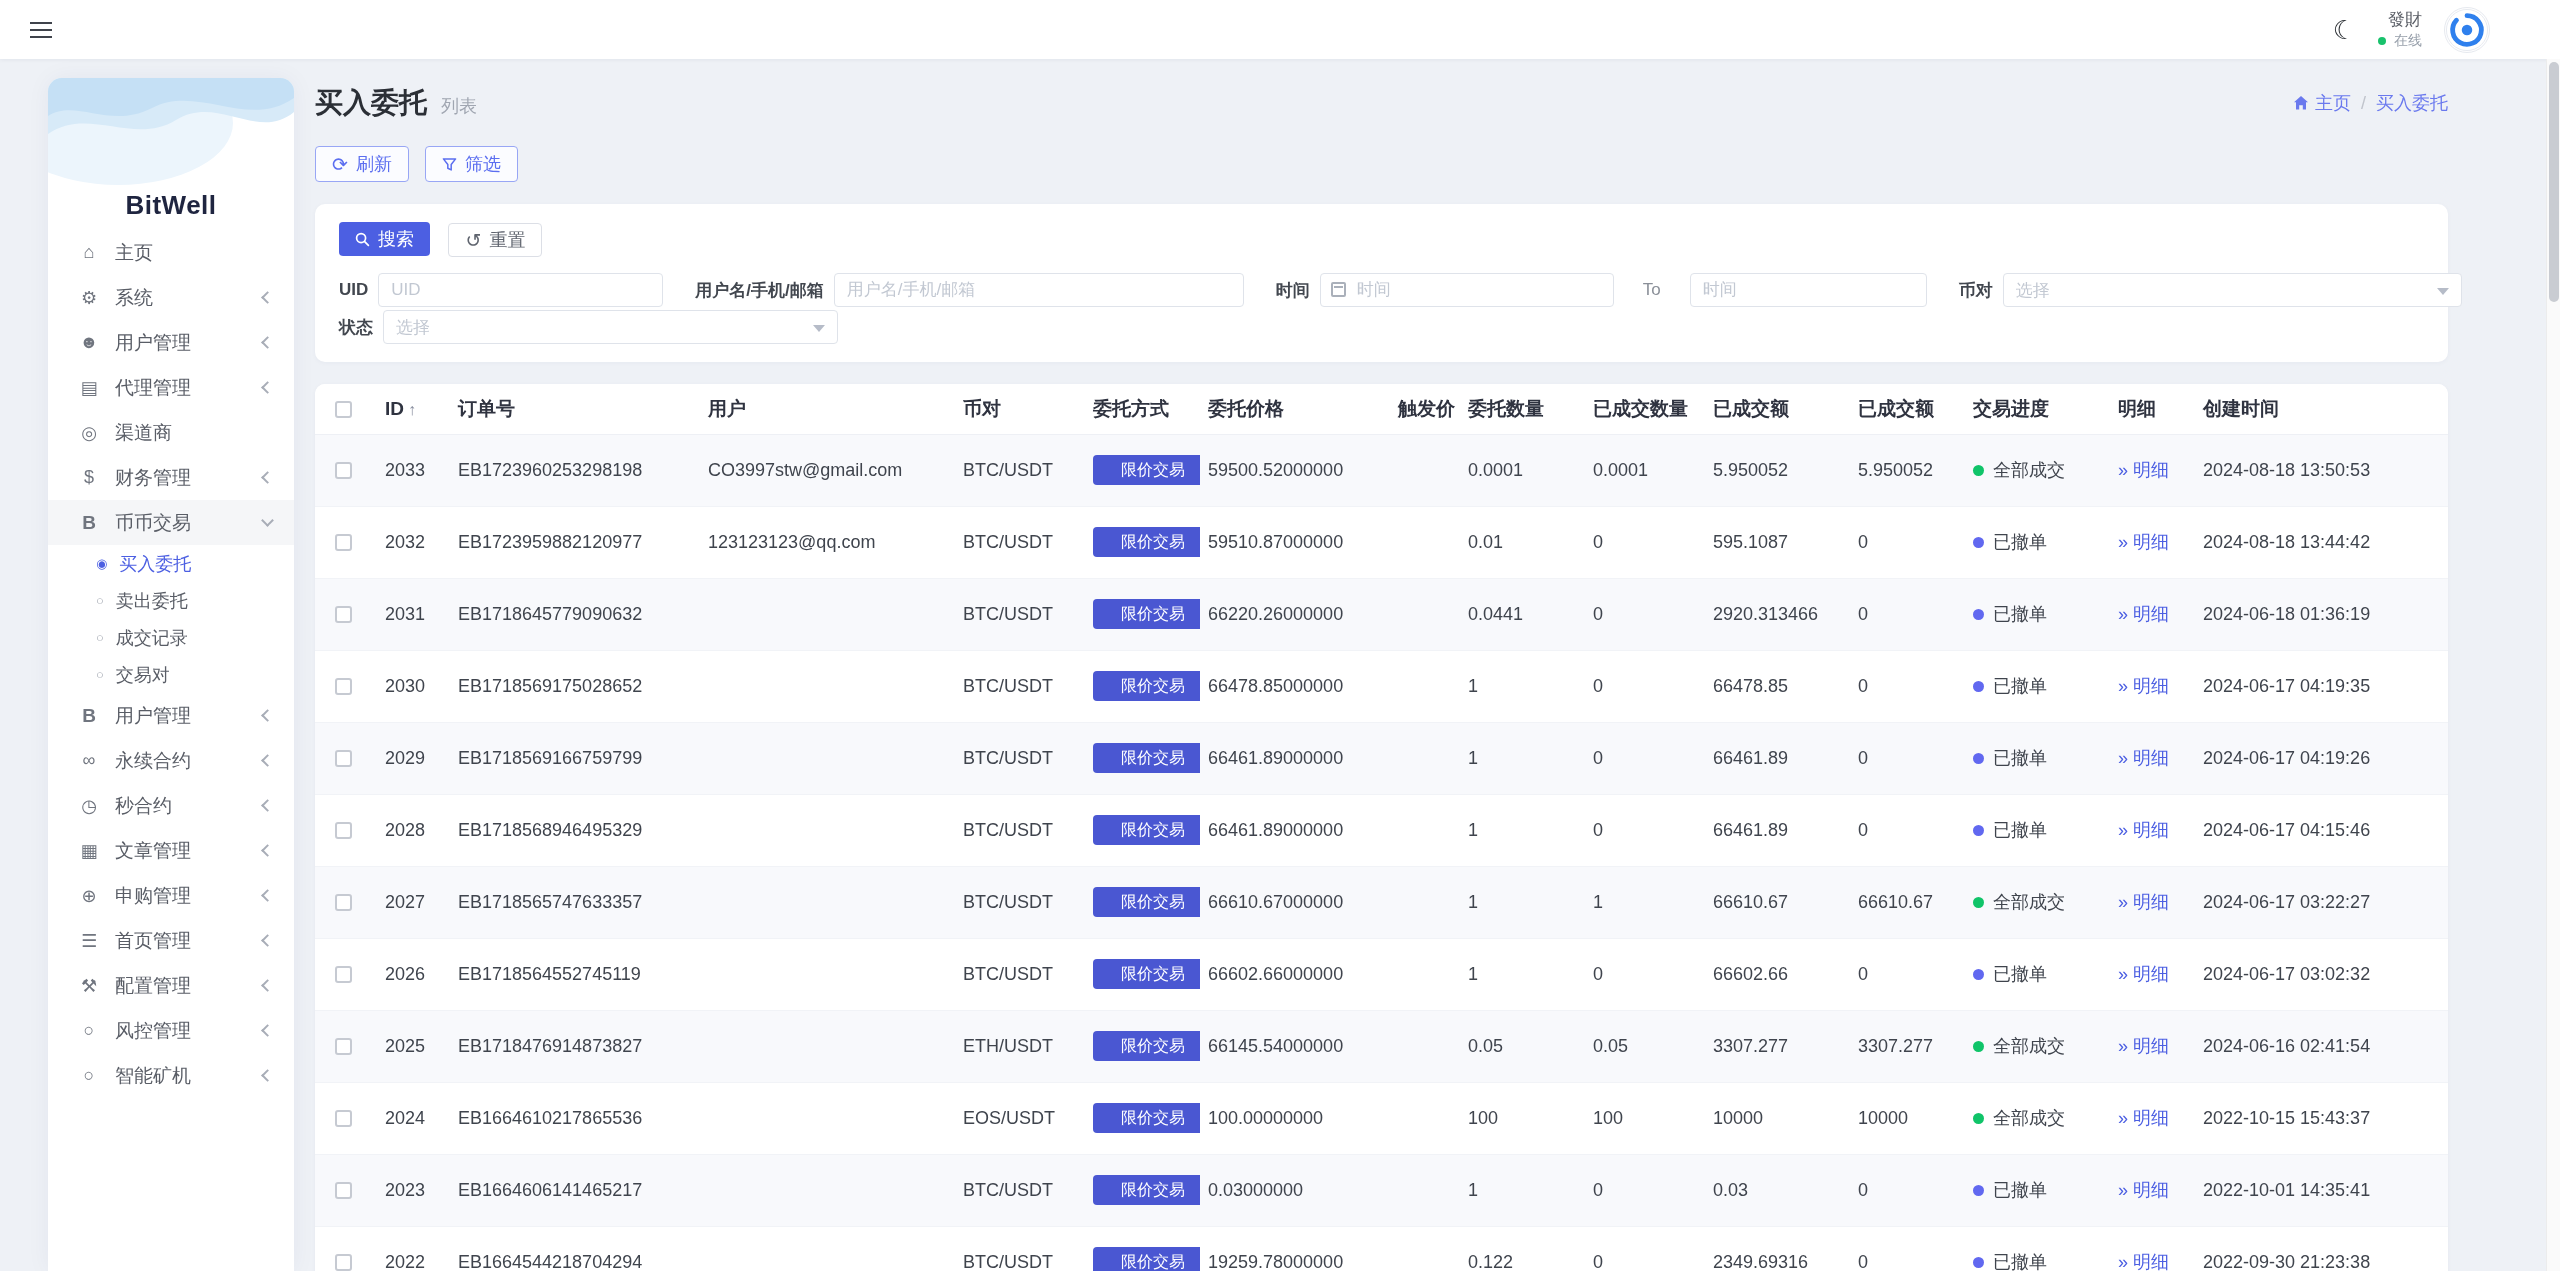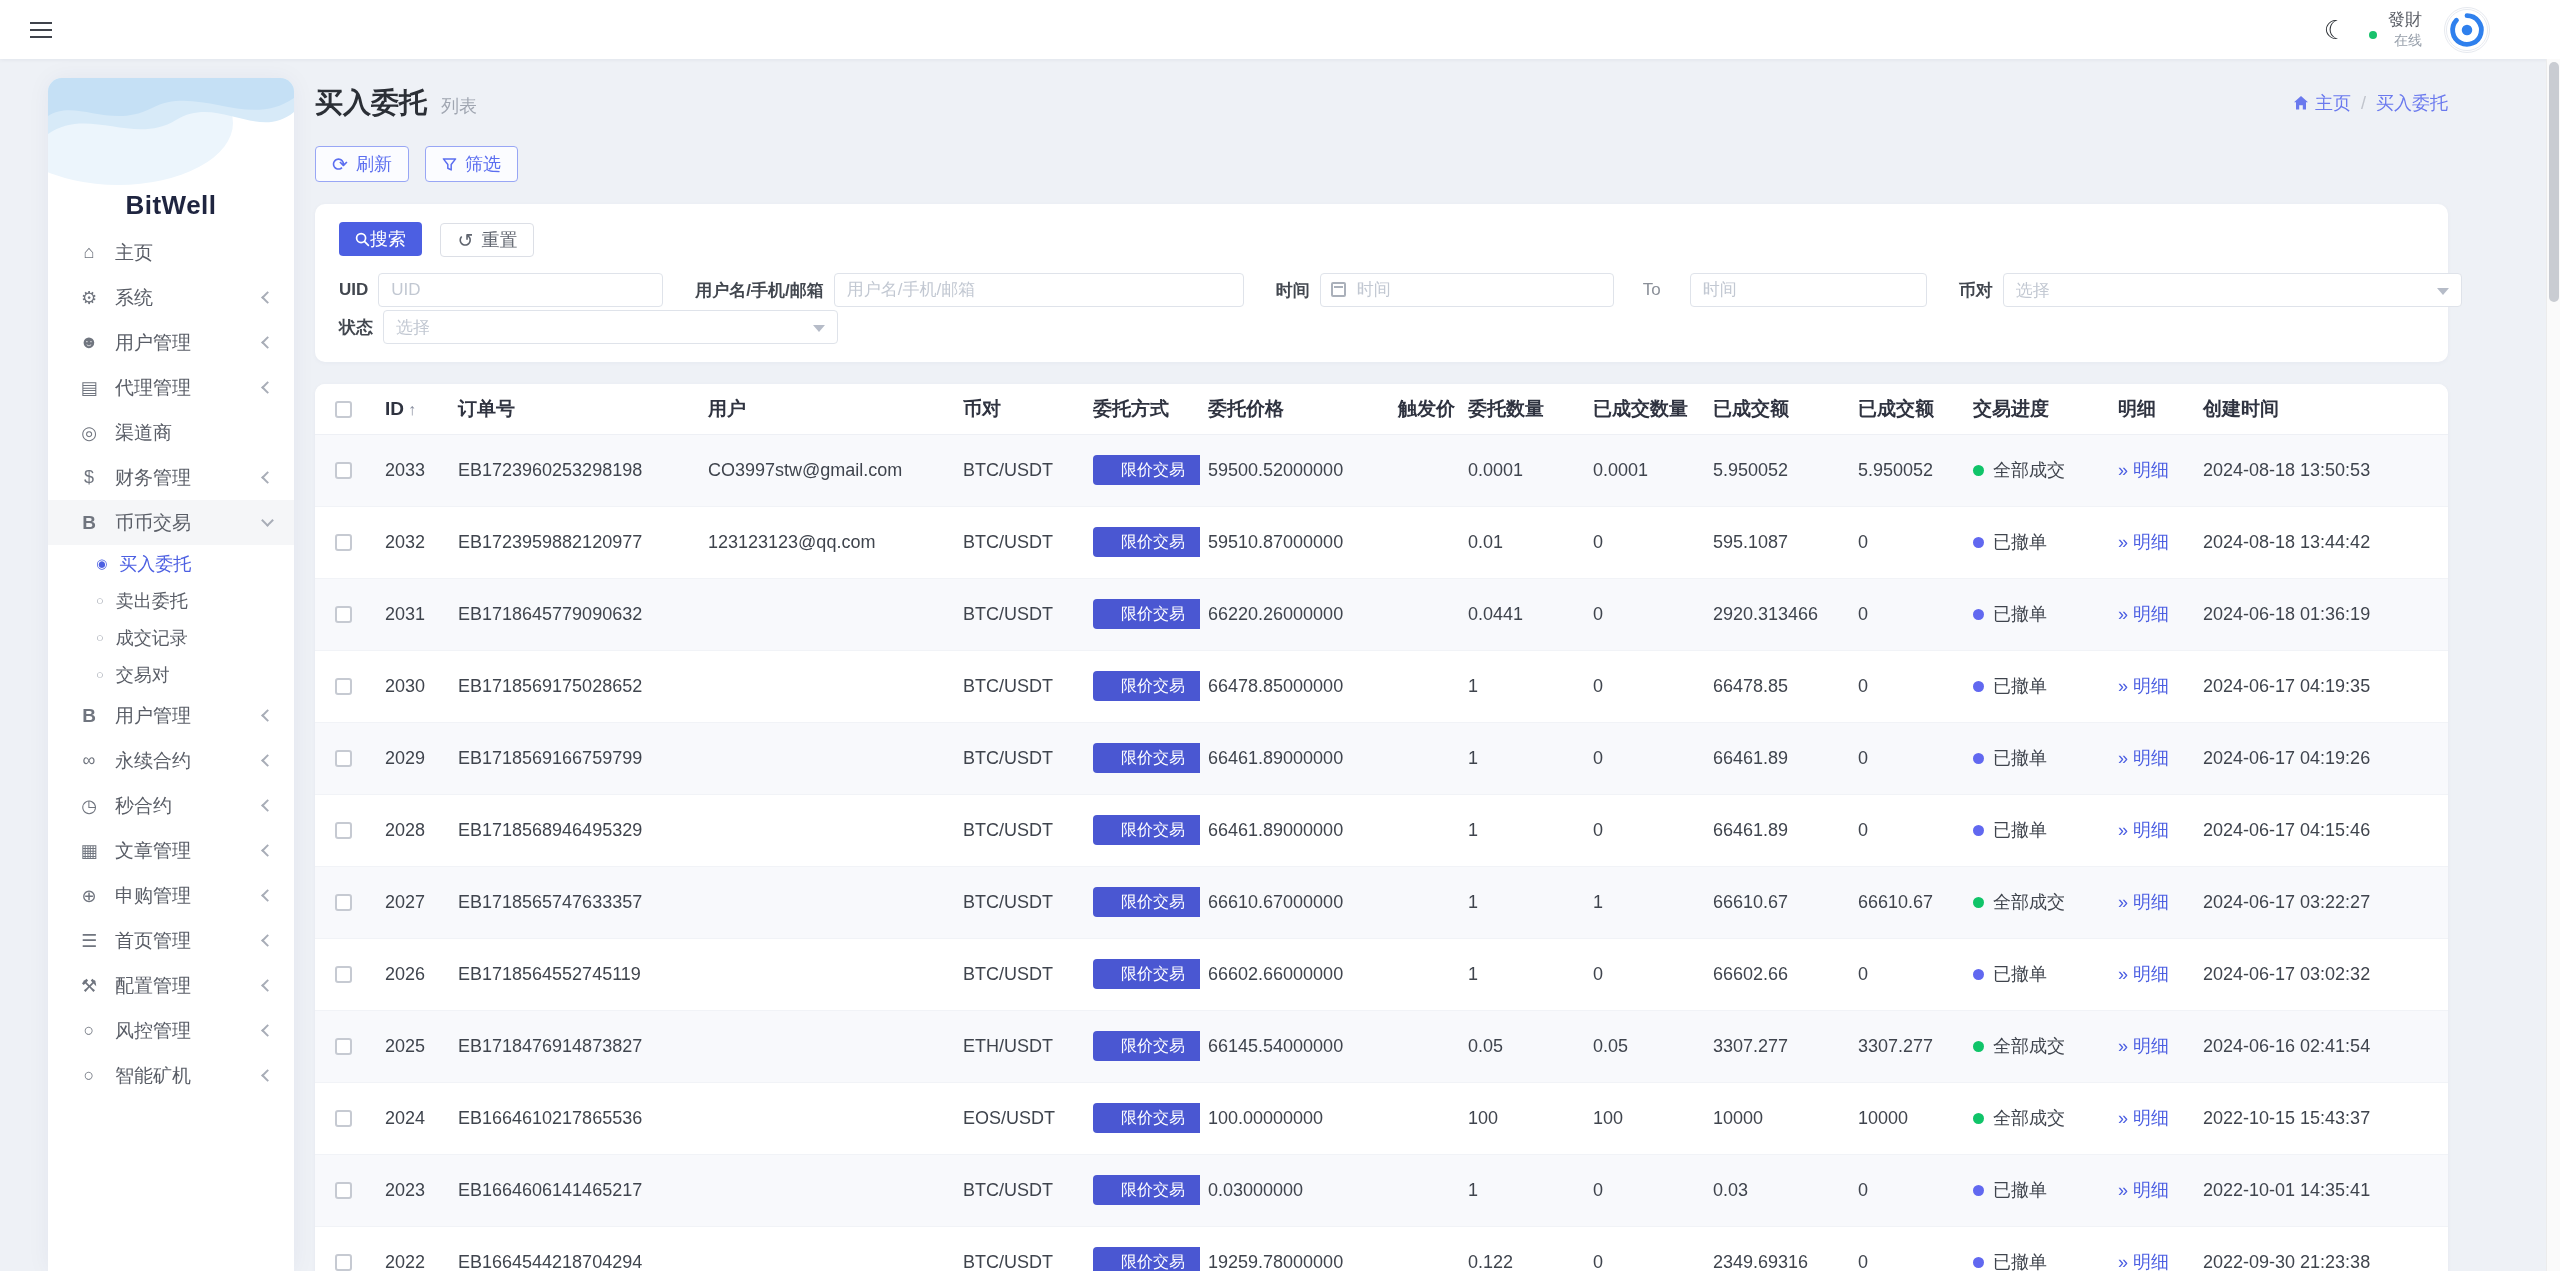--- a/index.html
+++ b/index.html
@@ -9,21 +9,21 @@
   
   .topbar{position:absolute;top:0;left:0;right:0;height:59px;background:#fff;display:flex;align-items:center;justify-content:space-between;padding:0 70px 0 30px;box-shadow:0 1px 4px rgba(20,30,60,.06);z-index:30}
   .burger-btn{width:28px;height:20px;display:flex;align-items:center;cursor:pointer}
   .burger{width:22px;height:2px;background:#3f434b;position:relative;display:inline-block}
   .burger::before,.burger::after{content:"";position:absolute;left:0;width:22px;height:2px;background:#3f434b}
   .burger::before{top:-7px}.burger::after{top:7px}
   .topbar-right{display:flex;align-items:center;gap:22px}
   .moon{font-size:26px;color:#2f3338;cursor:pointer;line-height:1}
   .user-meta{text-align:right;line-height:1.3;cursor:pointer}
   .user-name{font-size:17px;color:#5a5e66}
-  .user-status{font-size:14px;color:#98a0ab;display:flex;align-items:flex-start;gap:17px;justify-content:flex-end}
+  .user-status{font-size:14px;color:#98a0ab;display:flex;align-items:center;gap:8px;justify-content:flex-end}
   .online-dot{width:8px;height:8px;border-radius:50%;background:#18c26c;display:inline-block}
   .avatar{width:46px;height:46px;border-radius:50%;background:#fff;border:1px solid #e6e9ef;display:flex;align-items:center;justify-content:center;cursor:pointer}
 
   
   .sidebar{position:absolute;left:48px;top:78px;bottom:0;width:246px;background:#fff;border-radius:14px 14px 0 0;box-shadow:0 0 24px rgba(30,40,90,.05);overflow:hidden;z-index:20}
   .logo-area{position:relative;height:152px}
   .waves{position:absolute;top:0;left:0}
   .logo-text{position:absolute;top:112px;width:100%;text-align:center;font-size:26px;font-weight:bold;color:#1f2540;letter-spacing:.5px}
   .menu-item{height:45px;display:flex;align-items:center;padding:0 22px 0 28px;font-size:19px;color:#595d66;cursor:pointer}
   .menu-item.parent-active{background:#f5f6f8}
@@ -47,21 +47,21 @@
   .breadcrumb{display:flex;align-items:center;gap:10px;font-size:18px}
   .crumb{color:#6a79ee;display:flex;align-items:center;gap:6px;cursor:pointer}
   .crumb-sep{color:#c0c4cc}
   .crumb.current{cursor:default}
 
   .action-row{margin-top:24px;display:flex;gap:16px}
   .btn-outline{height:36px;display:inline-flex;align-items:center;gap:8px;padding:0 16px;border:1px solid #98a6f5;border-radius:4px;background:#fbfcff;color:#5b6ef0;font-size:18px;cursor:pointer}
   .icon-refresh{font-size:19px;line-height:1}
 
   .search-card{margin-top:22px;background:#fff;border-radius:10px;padding:18px 24px;box-shadow:0 1px 5px rgba(30,40,90,.04)}
-  .btn-primary{height:34px;display:inline-flex;align-items:center;gap:0;padding:0 16px;border:none;border-radius:4px;background:#4c5fe2;color:#fff;font-size:18px;cursor:pointer}
+  .btn-primary{height:34px;display:inline-flex;align-items:center;gap:8px;padding:0 16px;border:none;border-radius:4px;background:#4c5fe2;color:#fff;font-size:18px;cursor:pointer}
   .btn-plain{height:34px;display:inline-flex;align-items:center;gap:8px;padding:0 16px;border:1px solid #dcdfe6;border-radius:4px;background:#fff;color:#5f646e;font-size:18px;cursor:pointer;margin-left:14px}
   .icon-reset{font-size:19px;line-height:1}
   .fields-row{margin-top:16px;display:flex;align-items:center;gap:32px}
   .field{display:flex;align-items:center}
   .field-label{font-size:17px;font-weight:bold;color:#42474f;margin-right:10px;white-space:nowrap}
   .txt-input{height:34px;border:1px solid #dfe3ea;border-radius:4px;padding:0 12px;font-size:17px;color:#333;background:#fff;font-family:inherit}
   .txt-input::placeholder{color:#c2c8d2}
   .date-wrap{position:relative}
   .date-wrap .txt-input{padding-left:36px}
   .cal-icon{position:absolute;left:11px;top:9px;width:15px;height:15px;border:2px solid #aab0ba;border-radius:2px}

